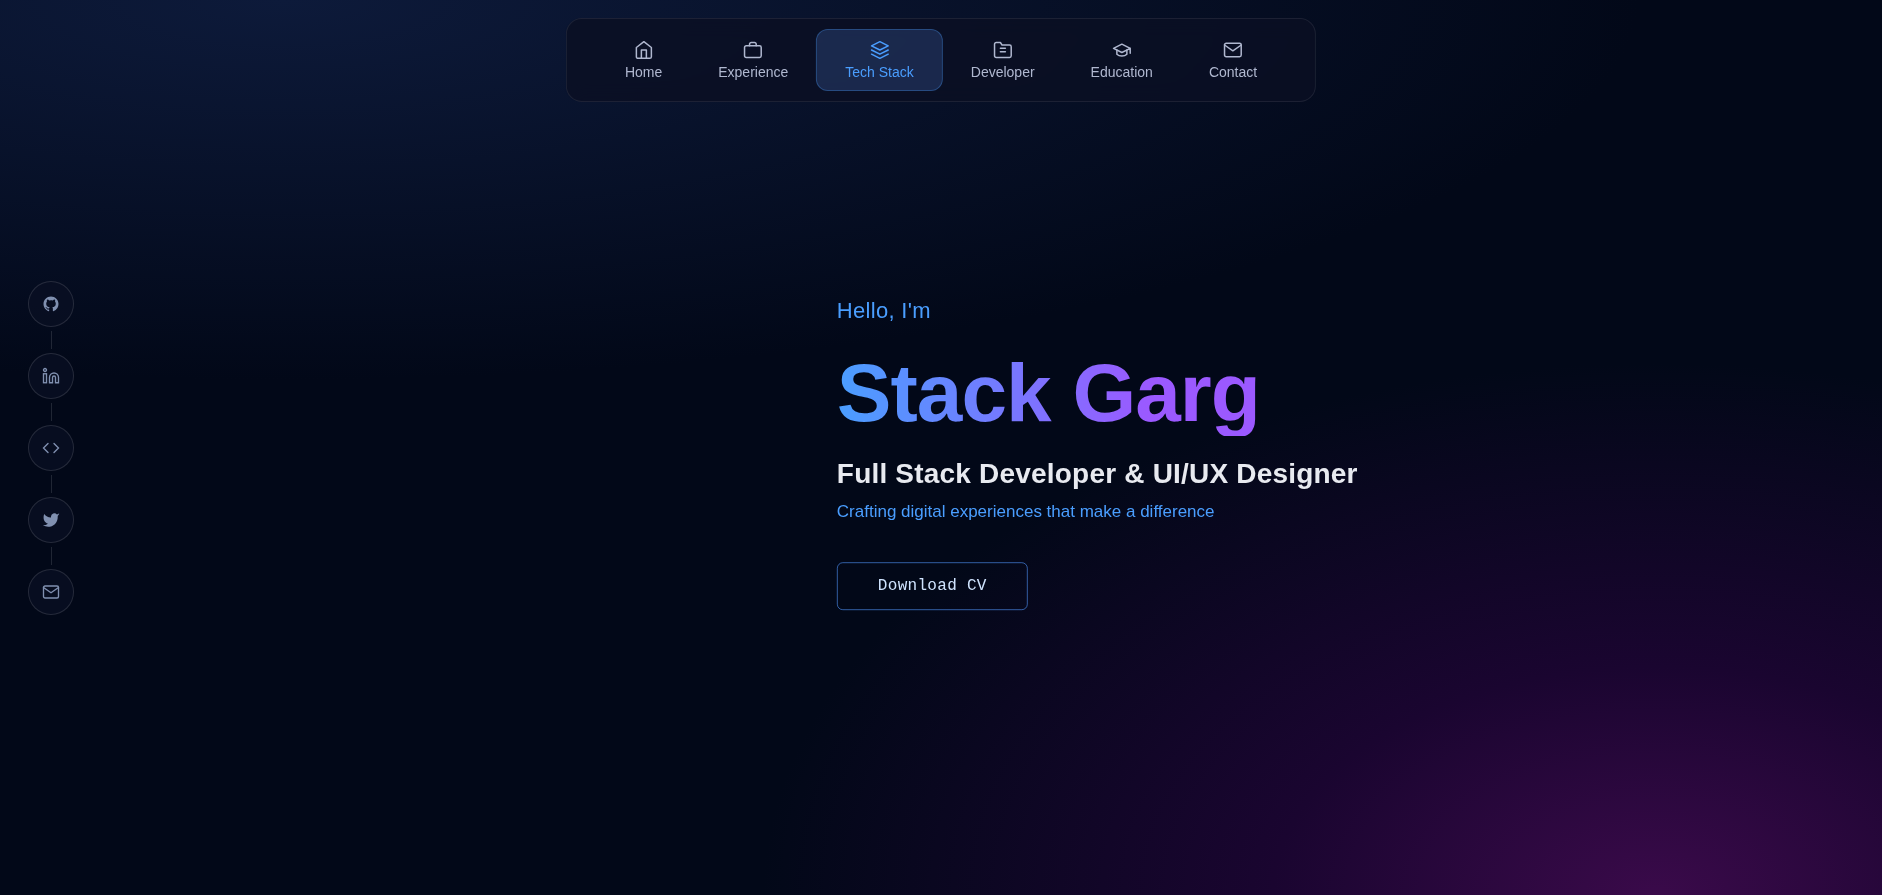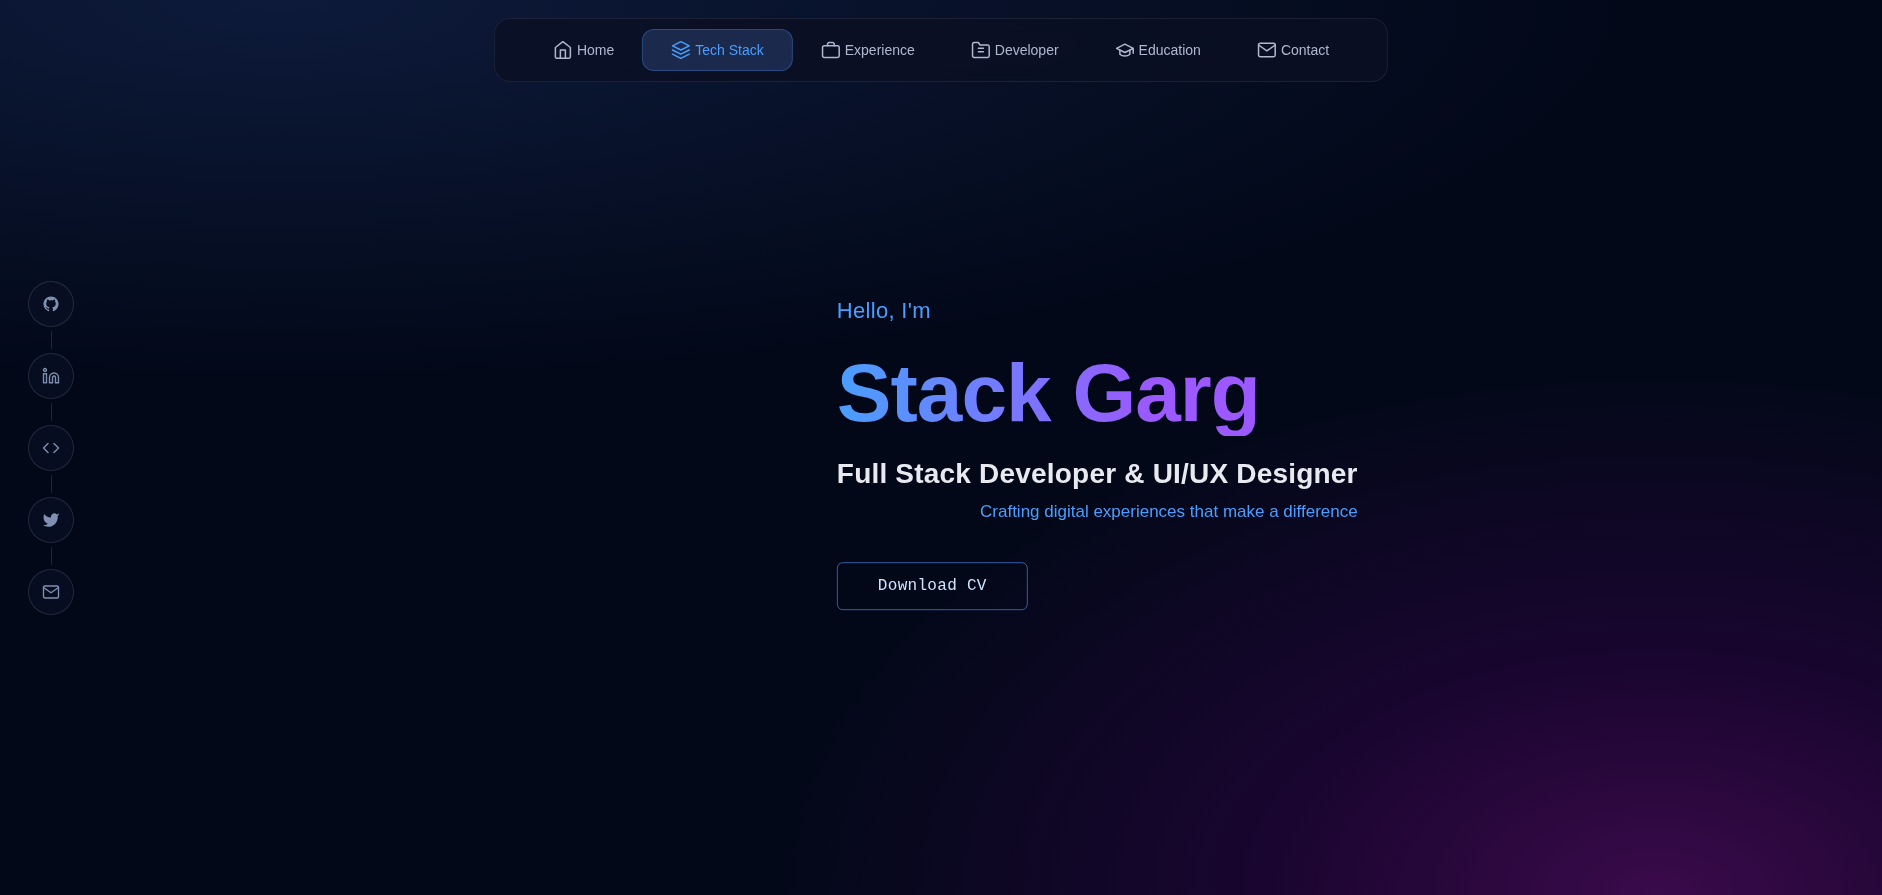--- a/index.html
+++ b/index.html
@@ -47,21 +47,21 @@
       padding: 10px 30px;
       display: flex;
       align-items: center;
       gap: 0;
       z-index: 100;
       backdrop-filter: blur(10px);
     }
 
     .nav-item {
       display: flex;
-      flex-direction: row;
+      flex-direction: column;
       align-items: center;
       gap: 4px;
       padding: 10px 28px;
       cursor: pointer;
       border-radius: 12px;
       transition: background 0.2s;
       color: #b0b8d0;
       font-size: 14px;
       font-weight: 400;
       min-width: 90px;
@@ -148,21 +148,20 @@
       color: #e8eaf0;
       margin-bottom: 12px;
       letter-spacing: 0.2px;
     }
 
     .subtitle {
       font-size: 17px;
       color: #4a9eff;
       font-weight: 400;
       margin-bottom: 40px;
-      text-align: right;
     }
 
     .download-btn {
       display: inline-block;
       padding: 14px 40px;
       border: 1.5px solid rgba(80,150,255,0.6);
       border-radius: 6px;
       background: transparent;
       color: #d0e4ff;
       font-size: 16px;
@@ -188,39 +187,39 @@
   <div class="nav-item">
     <span class="nav-icon">
       <svg width="20" height="20" viewBox="0 0 24 24" fill="none" stroke="currentColor" stroke-width="1.8" stroke-linecap="round" stroke-linejoin="round">
         <path d="M3 9l9-7 9 7v11a2 2 0 0 1-2 2H5a2 2 0 0 1-2-2z"></path>
         <polyline points="9 22 9 12 15 12 15 22"></polyline>
       </svg>
     </span>
     <span>Home</span>
   </div>
 
+  <div class="nav-item">
+    <span class="nav-icon">
+      <svg width="20" height="20" viewBox="0 0 24 24" fill="none" stroke="currentColor" stroke-width="1.8" stroke-linecap="round" stroke-linejoin="round">
+        <rect x="2" y="7" width="20" height="14" rx="2" ry="2"></rect>
+        <path d="M16 7V5a2 2 0 0 0-2-2h-4a2 2 0 0 0-2 2v2"></path>
+      </svg>
+    </span>
+    <span>Experience</span>
+  </div>
+
   <div class="nav-item active">
     <span class="nav-icon">
       <svg width="20" height="20" viewBox="0 0 24 24" fill="none" stroke="currentColor" stroke-width="1.8" stroke-linecap="round" stroke-linejoin="round">
         <polygon points="12 2 2 7 12 12 22 7 12 2"></polygon>
         <polyline points="2 12 12 17 22 12"></polyline>
         <polyline points="2 17 12 22 22 17"></polyline>
       </svg>
     </span>
     <span>Tech Stack</span>
-  </div>
-
-  <div class="nav-item">
-    <span class="nav-icon">
-      <svg width="20" height="20" viewBox="0 0 24 24" fill="none" stroke="currentColor" stroke-width="1.8" stroke-linecap="round" stroke-linejoin="round">
-        <rect x="2" y="7" width="20" height="14" rx="2" ry="2"></rect>
-        <path d="M16 7V5a2 2 0 0 0-2-2h-4a2 2 0 0 0-2 2v2"></path>
-      </svg>
-    </span>
-    <span>Experience</span>
   </div>
 
   <div class="nav-item">
     <span class="nav-icon">
       <svg width="20" height="20" viewBox="0 0 24 24" fill="none" stroke="currentColor" stroke-width="1.8" stroke-linecap="round" stroke-linejoin="round">
         <path d="M22 19a2 2 0 0 1-2 2H4a2 2 0 0 1-2-2V5a2 2 0 0 1 2-2h5l2 3h9a2 2 0 0 1 2 2z"></path>
         <line x1="9" y1="14" x2="15" y2="14"></line>
         <line x1="9" y1="10" x2="15" y2="10"></line>
       </svg>
     </span>

